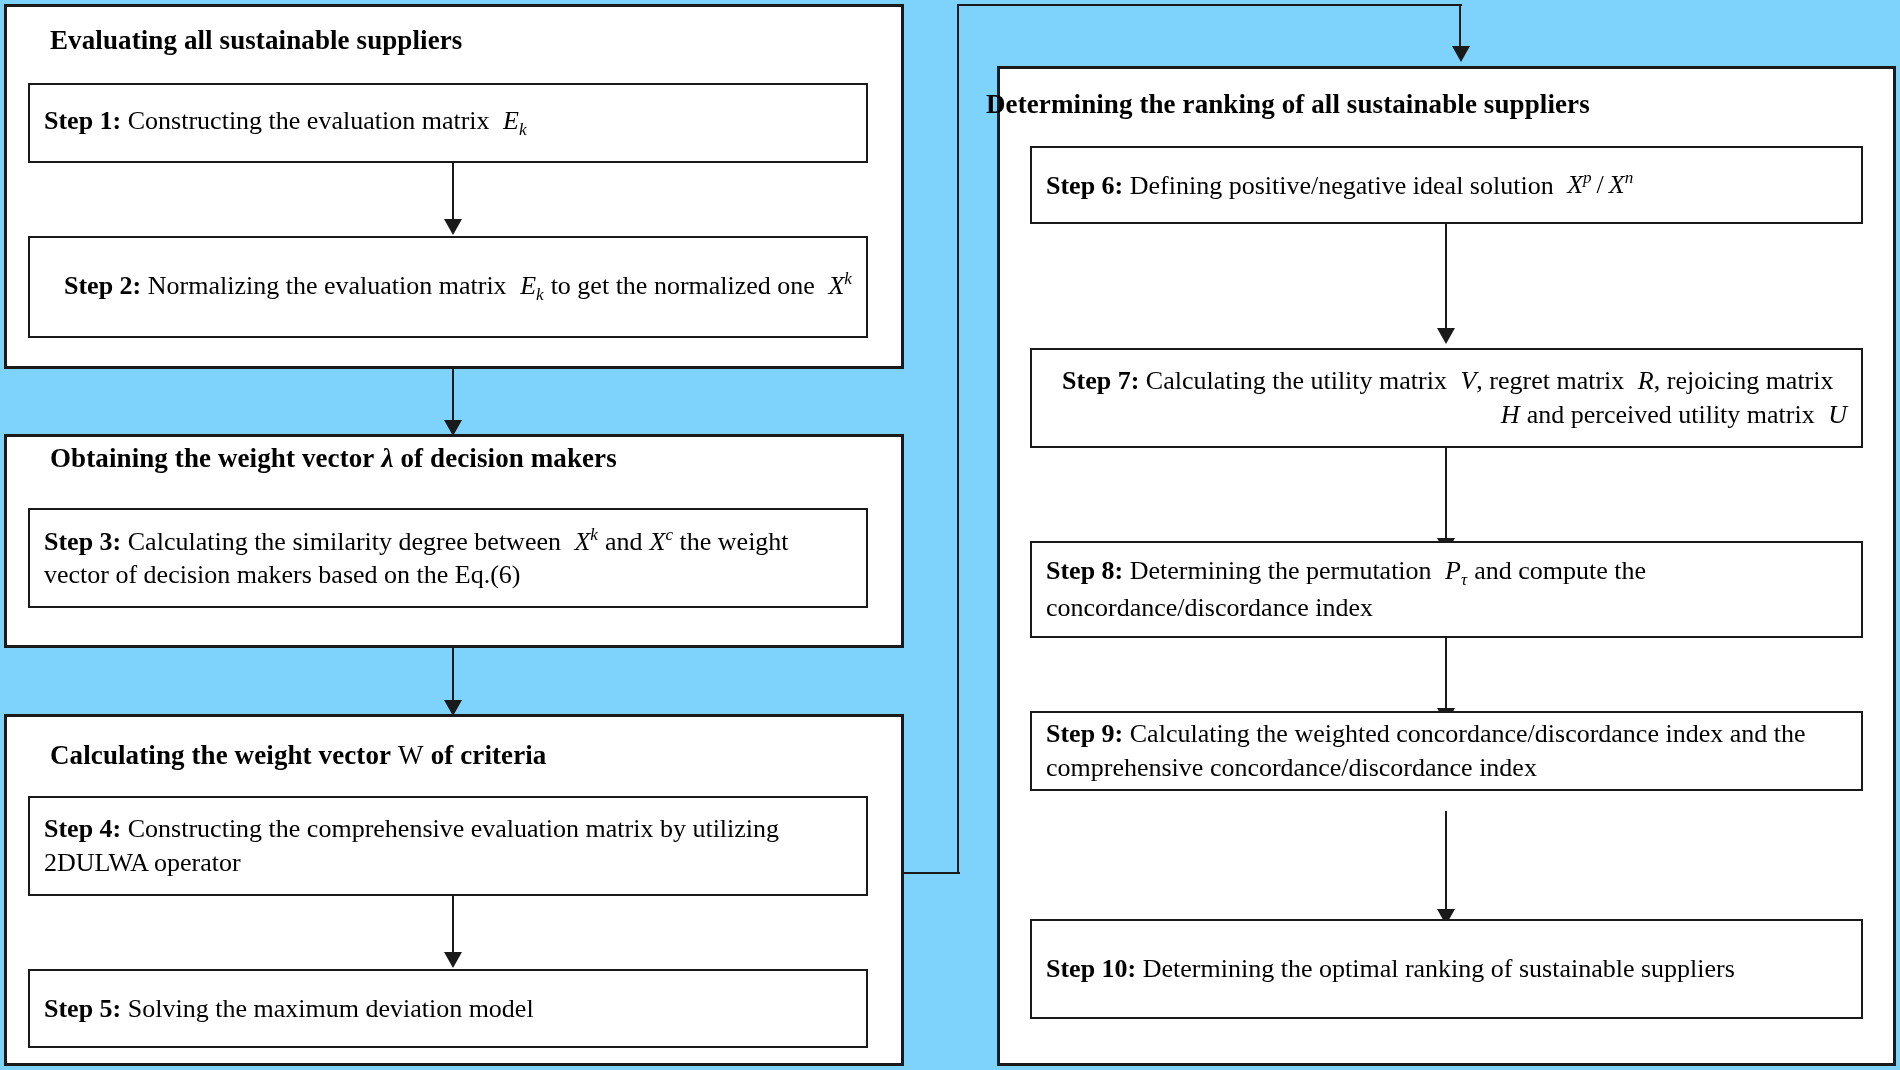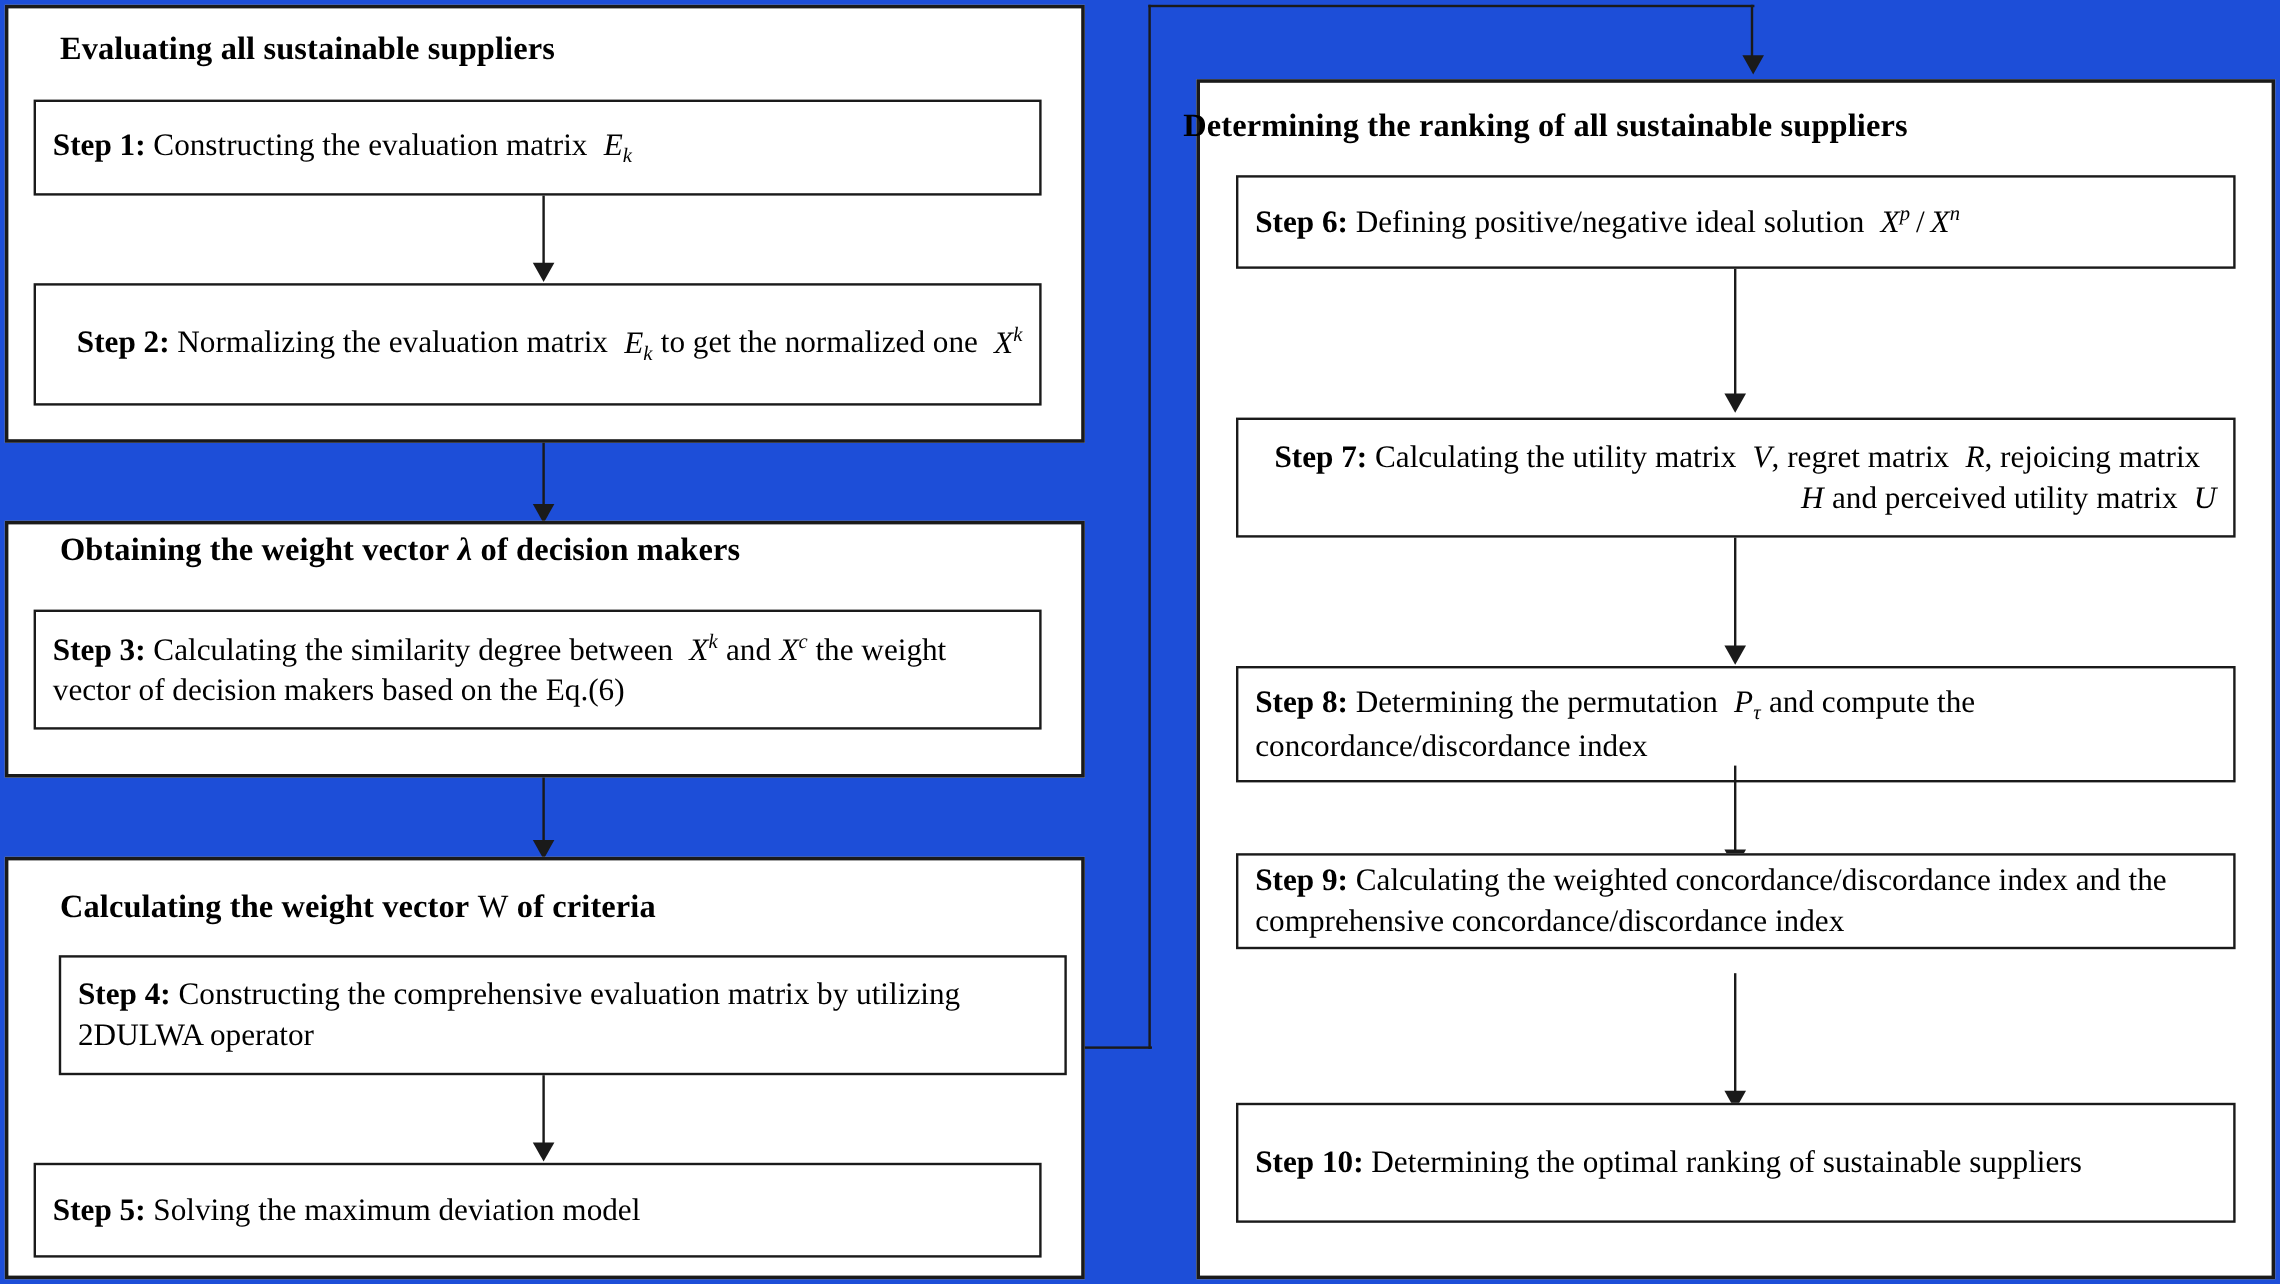--- a/index.html
+++ b/index.html
@@ -4,21 +4,21 @@
 <style>
   html,body{margin:0;padding:0;background:#ffffff;}
   body{
     font-family:"Liberation Serif","DejaVu Serif",serif;
     color:#000000;
   }
   #canvas{
     position:relative;
     width:1900px;
     height:1070px;
-    background:#1d4ed8;
+    background:#7dd3fc;
     overflow:hidden;
   }
 
   
   .group-box{
     position:absolute;
     border:3px solid #1a1a1a;
     background:#ffffff;
     box-sizing:border-box;
   }
@@ -116,21 +116,21 @@
   </div>
 
   <div class="vline" style="left:452px; top:648px; height:58px;"></div>
   <div class="arrowhead" style="left:444px; top:700px;"></div>
 
   <div class="group-box" style="left:4px; top:714px; width:900px; height:352px;"></div>
   <div class="group-title" style="left:50px; top:740px;">
     <span>Calculating the weight vector</span><span class="sp"></span><span style="font-weight:normal;">W</span><span class="sp"></span><span>of criteria</span>
   </div>
 
-  <div class="step-box" style="left:28px; top:796px; width:840px; height:100px;margin-left:21px;">
+  <div class="step-box" style="left:28px; top:796px; width:840px; height:100px;">
     <div class="step-text">
       <b>Step 4:</b>
       <span>Constructing the comprehensive evaluation matrix by utilizing 2DULWA operator</span>
     </div>
   </div>
 
   <div class="vline" style="left:452px; top:896px; height:62px;"></div>
   <div class="arrowhead" style="left:444px; top:952px;"></div>
 
   <div class="step-box" style="left:28px; top:969px; width:840px; height:79px;">
@@ -171,21 +171,21 @@
       <span class="sp"></span><span class="mi">R</span><span>,</span>
       <span>rejoicing matrix</span>
       <span class="sp"></span><span class="mi">H</span><span class="sp"></span><span>and perceived utility matrix</span>
       <span class="sp"></span><span class="mi">U</span>
     </div>
   </div>
 
   <div class="vline" style="left:1445px; top:448px; height:96px;"></div>
   <div class="arrowhead" style="left:1437px; top:538px;"></div>
 
-  <div class="step-box" style="left:1030px; top:541px; width:833px; height:97px;margin-top:14px;">
+  <div class="step-box" style="left:1030px; top:541px; width:833px; height:97px;">
     <div class="step-text">
       <b>Step 8:</b>
       <span>Determining the permutation</span>
       <span class="sp"></span><span class="mi"><span>P</span><sub>τ</sub></span><span class="sp"></span><span>and compute the concordance/discordance index</span>
     </div>
   </div>
 
   <div class="vline" style="left:1445px; top:638px; height:76px;"></div>
   <div class="arrowhead" style="left:1437px; top:708px;"></div>
 

